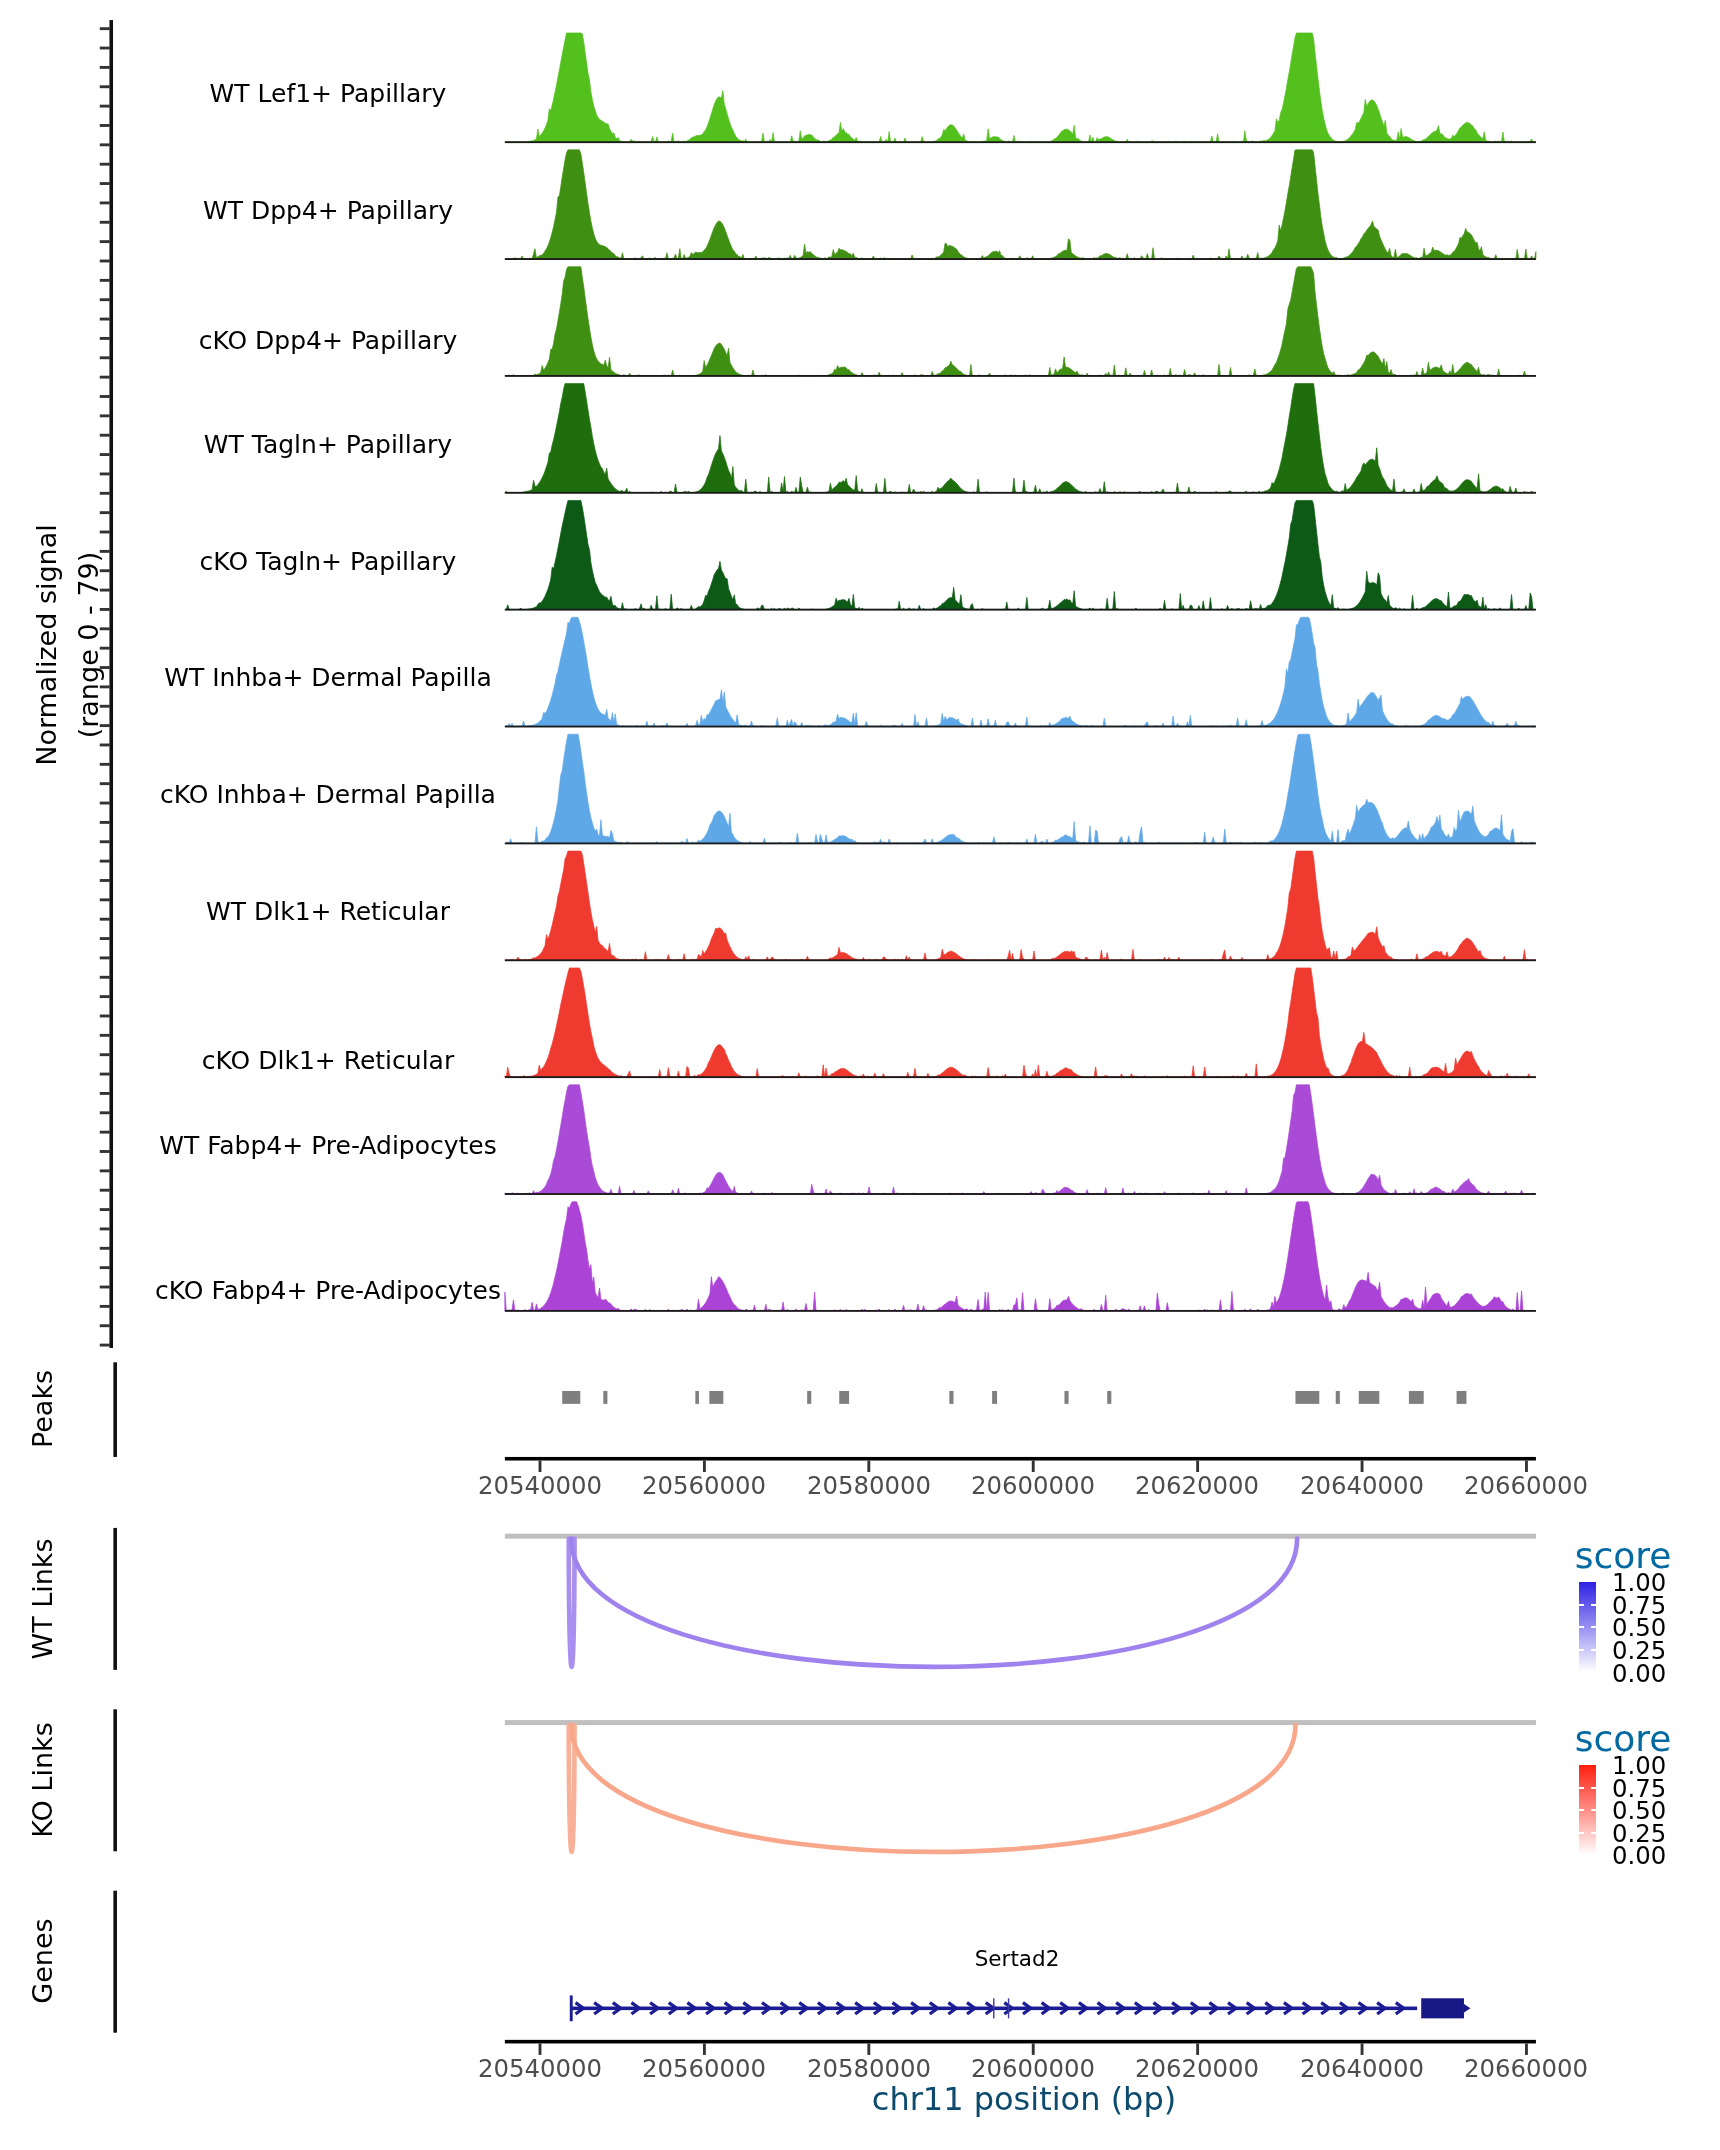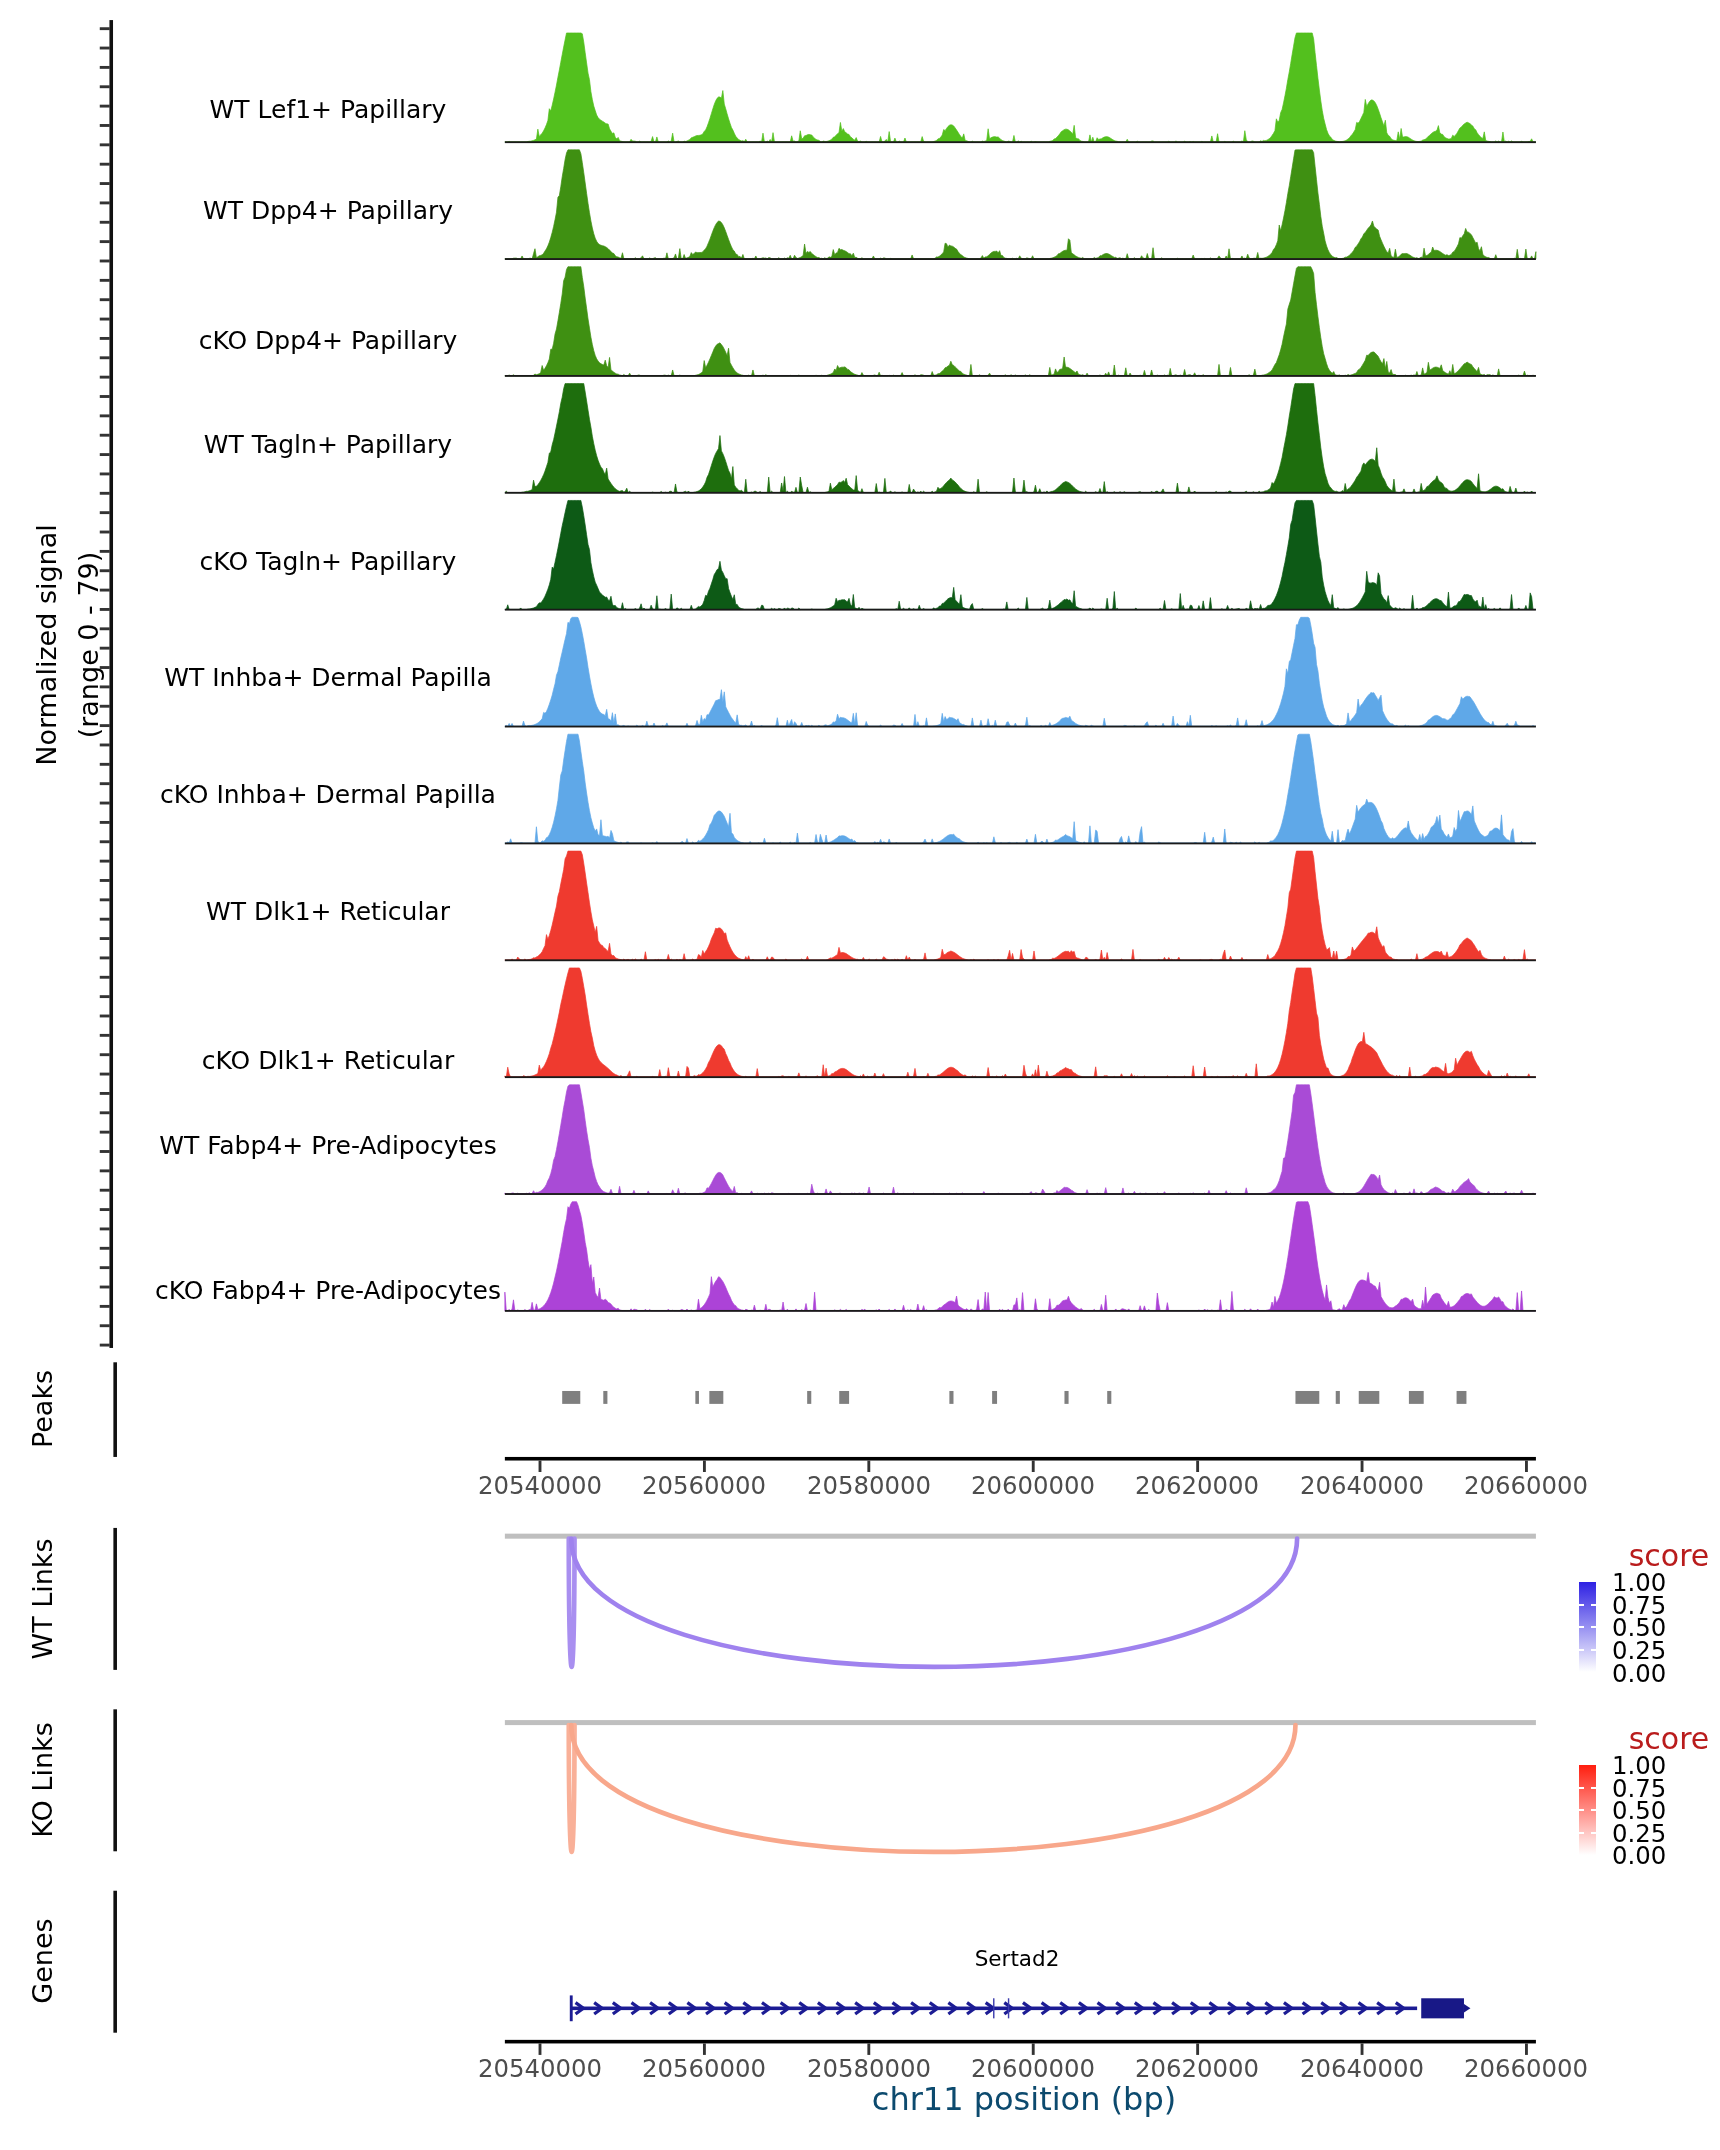--- a/index.html
+++ b/index.html
@@ -5,21 +5,21 @@
   html,body{margin:0;padding:0;background:#fff;}
   .canvas{position:relative;width:1721px;height:2151px;background:#fff;
           font-family:"DejaVu Sans","Liberation Sans",sans-serif;overflow:hidden;}
   .abs{position:absolute;}
   .ctr{transform:translate(-50%,-50%);}
   .rot{transform:translate(-50%,-50%) rotate(-90deg);white-space:nowrap;}
   .track-label{font-size:25px;color:#000;white-space:nowrap;}
   .row-label{font-size:27px;color:#000;}
   .ylab{font-size:27px;color:#000;text-align:center;line-height:1.55;}
   .tick-label{font-size:24.4px;color:#4d4d4d;white-space:nowrap;}
-  .legend-title{font-size:30px;color:#b91c1c;margin-left:46px;}
+  .legend-title{font-size:36px;color:#0369a1;}
   .legend-tick{font-size:24.4px;color:#000;}
   .gene-name{font-size:21.5px;color:#000;}
   .axis-title{font-size:32px;color:#0c4a6e;}
   .grad-bar{position:absolute;width:17px;}
   svg{position:absolute;left:0;top:0;}
 </style>
 </head>
 <body>
 
 <div class="canvas">
@@ -210,21 +210,21 @@
       <rect x="1982.0480000000002" y="2787" width="59.61799999999994" height="28" fill="#181887"></rect>
       <path d="M 2041.6660000000002 2795 L 2050.666 2801 L 2041.6660000000002 2807 Z" fill="#181887"></path>
     </svg>
 
   <div class="abs rot ylab" style="left:68px;top:645px;">
     <div>Normalized signal</div>
     <div>(range 0 - 79)</div>
   </div>
 
   <div id="track-labels">
-      <div class="abs ctr track-label" style="left: 328px; top: 93px; margin-top: 16px;">WT Lef1+ Papillary</div>
+      <div class="abs ctr track-label" style="left: 328px; top: 93px;">WT Lef1+ Papillary</div>
       <div class="abs ctr track-label" style="left: 328px; top: 210px;">WT Dpp4+ Papillary</div>
       <div class="abs ctr track-label" style="left: 328px; top: 340px;">cKO Dpp4+ Papillary</div>
       <div class="abs ctr track-label" style="left: 328px; top: 444px;">WT Tagln+ Papillary</div>
       <div class="abs ctr track-label" style="left: 328px; top: 561px;">cKO Tagln+ Papillary</div>
       <div class="abs ctr track-label" style="left: 328px; top: 677px;">WT Inhba+ Dermal Papilla</div>
       <div class="abs ctr track-label" style="left: 328px; top: 794px;">cKO Inhba+ Dermal Papilla</div>
       <div class="abs ctr track-label" style="left: 328px; top: 911px;">WT Dlk1+ Reticular</div>
       <div class="abs ctr track-label" style="left: 328px; top: 1060px; text-align: right;">cKO Dlk1+ Reticular</div>
       <div class="abs ctr track-label" style="left: 328px; top: 1145px;">WT Fabp4+ Pre-Adipocytes</div>
       <div class="abs ctr track-label" style="left: 328px; top: 1262px; margin-top: 28px;">cKO Fabp4+ Pre-Adipocytes</div>

